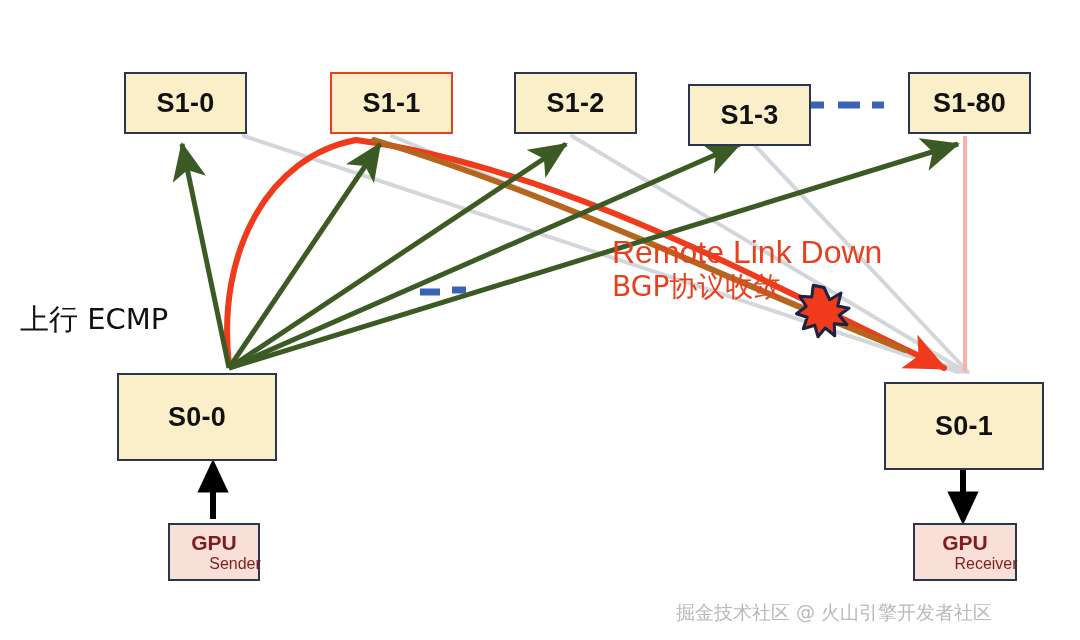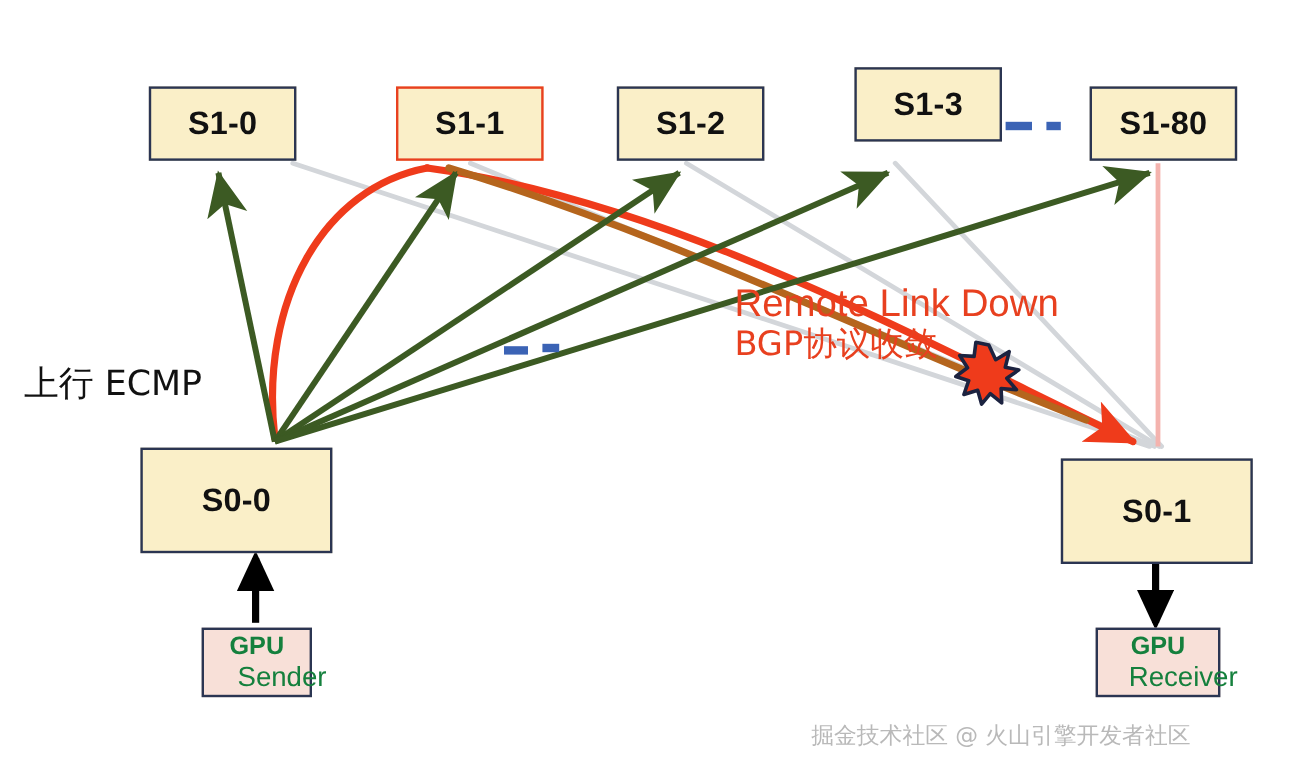--- a/index.html
+++ b/index.html
@@ -18,24 +18,24 @@
     display:flex;align-items:center;justify-content:center;
     color:#111;font-weight:700;letter-spacing:0.2px;
   }
   .node.spine{width:123px;height:62px;font-size:27px;}
   .node.spine.alert{border-color:#e8401f;}
   .node.leaf{width:160px;height:88px;font-size:27px;}
   .gpu{
     position:absolute;box-sizing:border-box;
     background:#f8e0d8;border:2px solid #2b3552;
     display:flex;flex-direction:column;align-items:center;justify-content:center;
-    color:#15803d;line-height:1.15;
+    color:#7f1d1d;line-height:1.15;
   }
   .gpu .l1{font-size:21px;font-weight:700;}
-  .gpu .l2{font-size:23px;font-weight:400;margin-left:42px;}
+  .gpu .l2{font-size:16px;font-weight:400;margin-left:42px;}
 
   .cap{position:absolute;color:#111;white-space:nowrap;}
   #cap-down{left:252px;top:18px;font-size:30px;font-family:"DejaVu Sans",sans-serif;}
   #cap-up{left:20px;top:300px;font-size:29px;font-family:"DejaVu Sans",sans-serif;text-align:right;}
 
   .anno{position:absolute;color:#e8401f;white-space:nowrap;font-weight:400;}
   #anno-l1{left:612px;top:234px;font-size:32px;text-align:center;}
   #anno-l2{left:612px;top:268px;font-size:28px;font-family:"DejaVu Sans",sans-serif;}
 
   #watermark{
@@ -105,21 +105,21 @@
 
   <div class="node spine" style="left:124px;top:72px;">
     <span>S1-0</span>
   </div>
   <div class="node spine alert" style="left:330px;top:72px;">
     <span>S1-1</span>
   </div>
   <div class="node spine" style="left:514px;top:72px;">
     <span>S1-2</span>
   </div>
-  <div class="node spine" style="left:688px;top:56px;margin-left:24px;">
+  <div class="node spine" style="left:688px;top:84px;">
     <span>S1-3</span>
   </div>
   <div class="node spine" style="left:908px;top:72px;">
     <span>S1-80</span>
   </div>
 
   <div class="node leaf" style="left:117px;top:373px;">
     <span>S0-0</span>
   </div>
   <div class="node leaf" style="left:884px;top:382px;">

